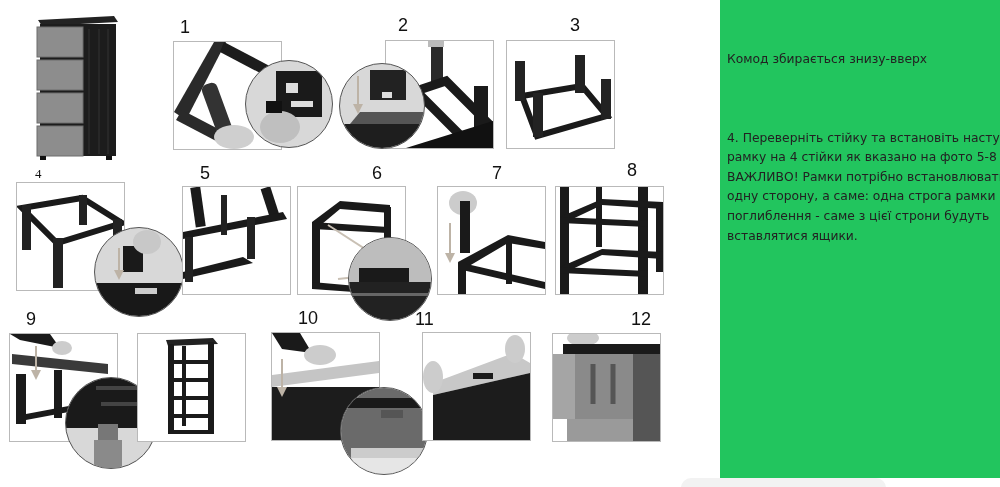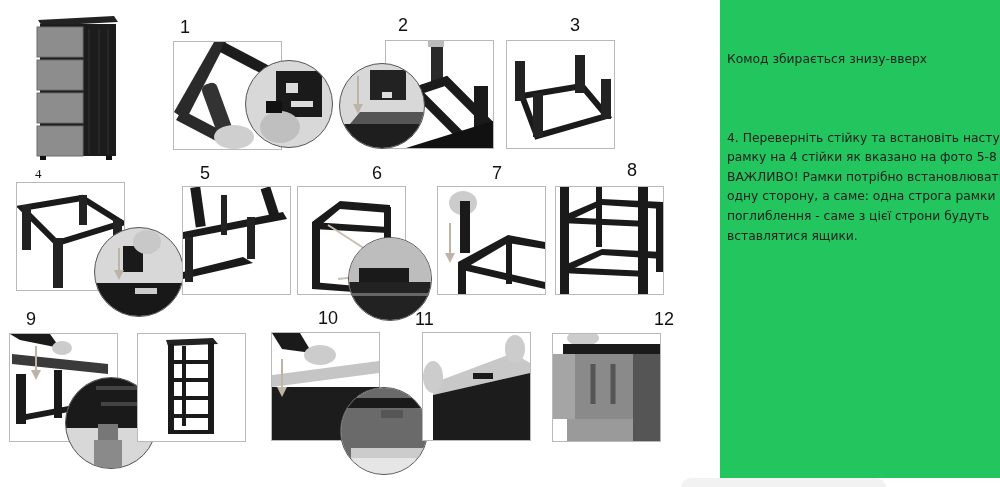--- a/index.html
+++ b/index.html
@@ -43,23 +43,23 @@
 
 <span class="num" style="left:180px;top:17px;">1</span>
 <span class="num" style="left:398px;top:15px;">2</span>
 <span class="num" style="left:570px;top:15px;">3</span>
 <span class="num small" style="left:35px;top:166px;">4</span>
 <span class="num" style="left:200px;top:163px;">5</span>
 <span class="num" style="left:372px;top:163px;">6</span>
 <span class="num" style="left:492px;top:163px;">7</span>
 <span class="num" style="left:627px;top:160px;">8</span>
 <span class="num" style="left:26px;top:309px;">9</span>
-<span class="num" style="left:298px;top:308px;margin-left:20px;">10</span>
+<span class="num" style="left:298px;top:308px;">10</span>
 <span class="num" style="left:415px;top:309px;">11</span>
-<span class="num" style="left:654px;top:309px;">12</span>
+<span class="num" style="left:631px;top:309px;">12</span>
 
 <div class="frame" style="left:173px;top:41px;width:107px;height:107px;">
   <svg width="107" height="107">
     <polygon points="0,70 40,0 52,0 12,78" fill="#2a2a2a"></polygon>
     <polygon points="8,68 50,90 44,100 2,78" fill="#2a2a2a"></polygon>
     <polygon points="50,0 107,30 107,42 46,10" fill="#1c1c1c"></polygon>
     <rect x="36" y="40" width="16" height="60" rx="6" fill="#333" transform="rotate(-20 44 70)"></rect>
     <ellipse cx="60" cy="95" rx="20" ry="12" fill="#cfcfcf"></ellipse>
   </svg>
 </div>

